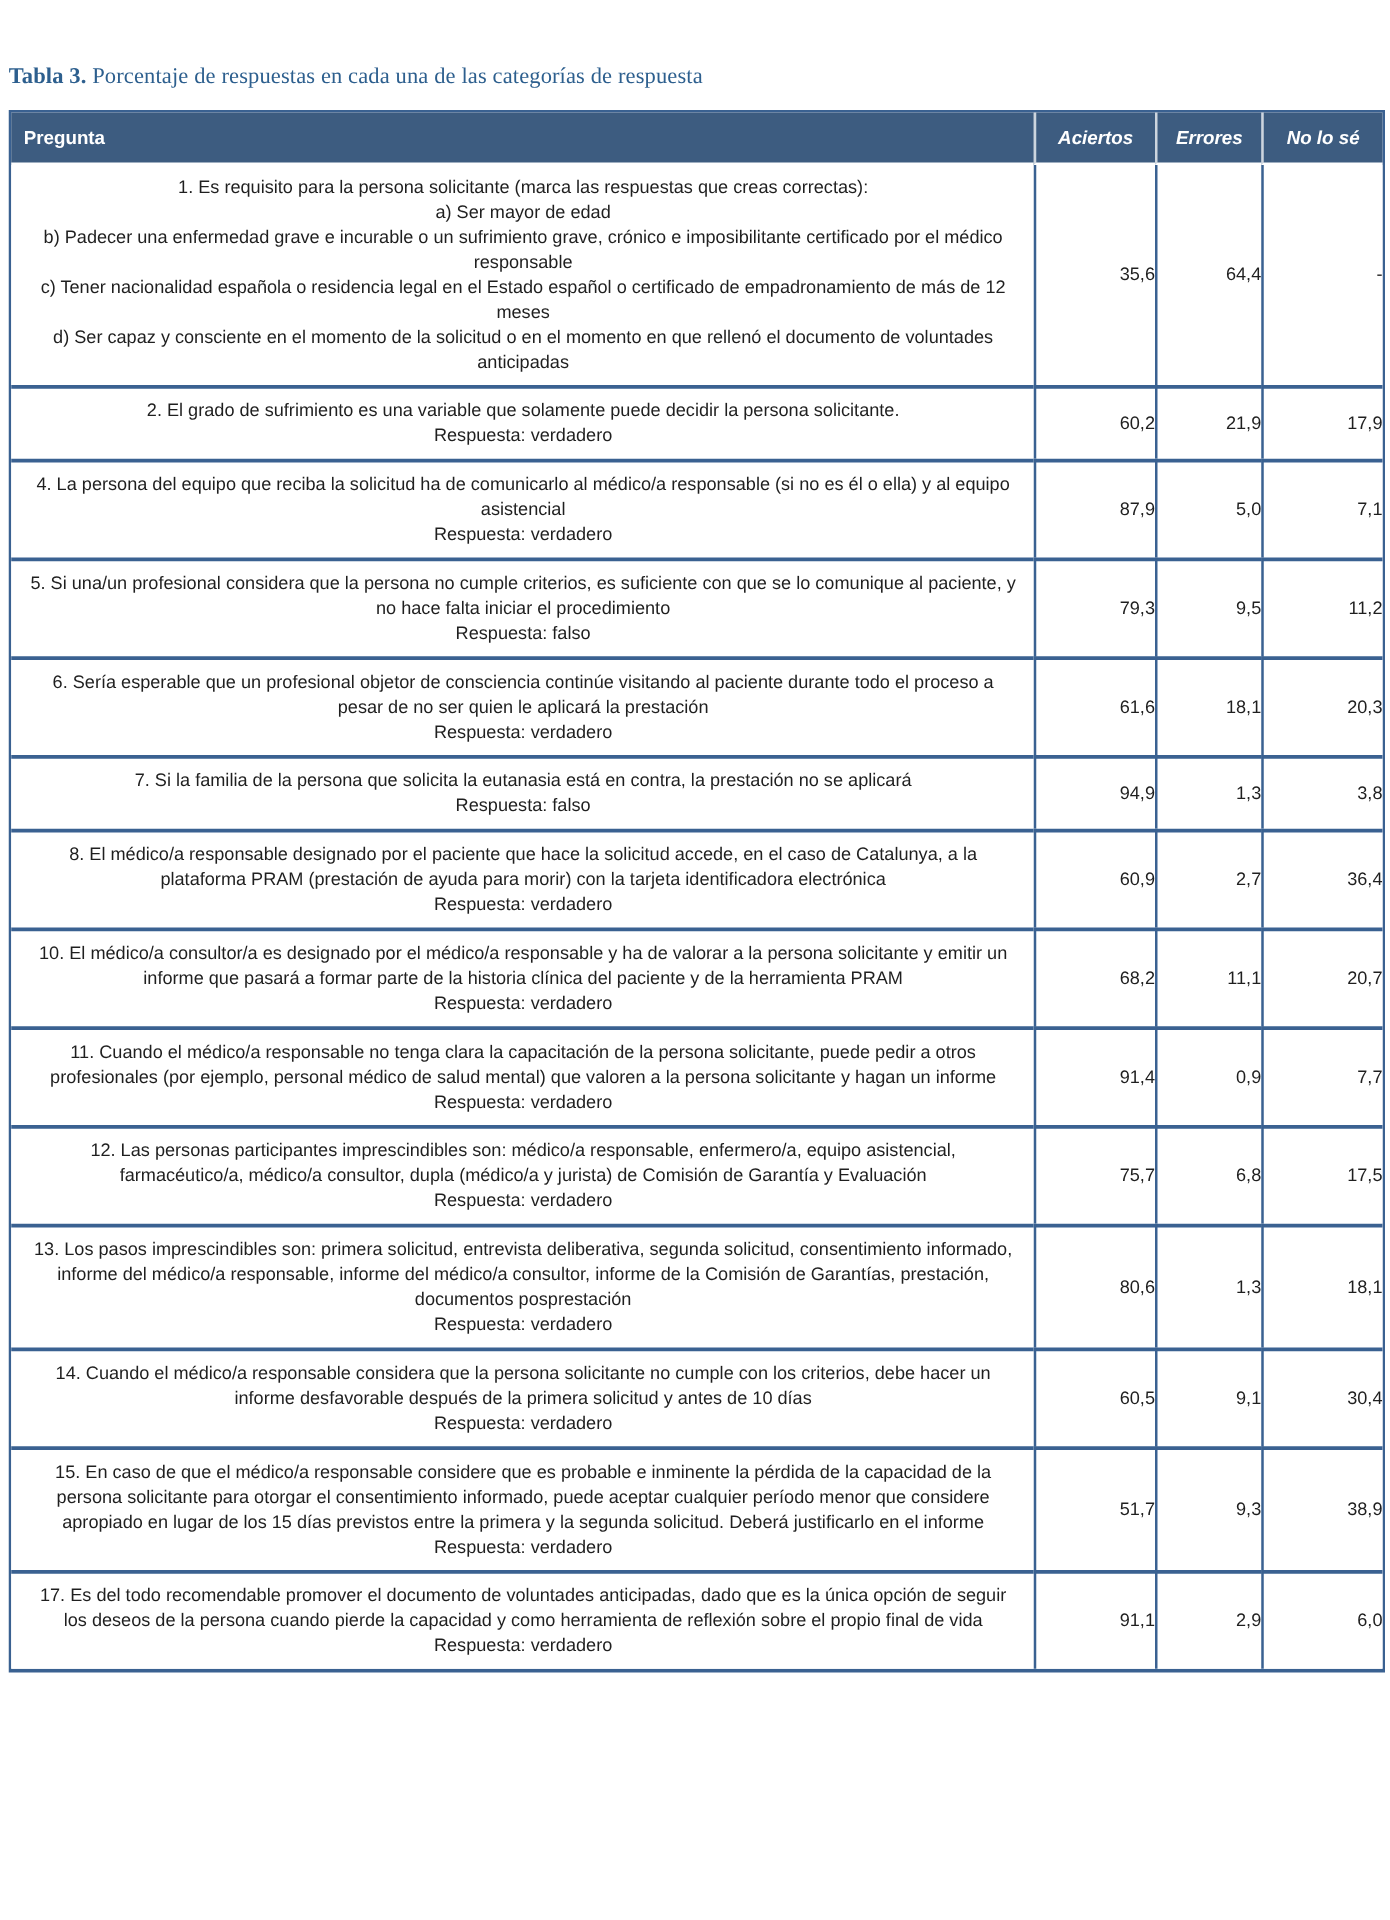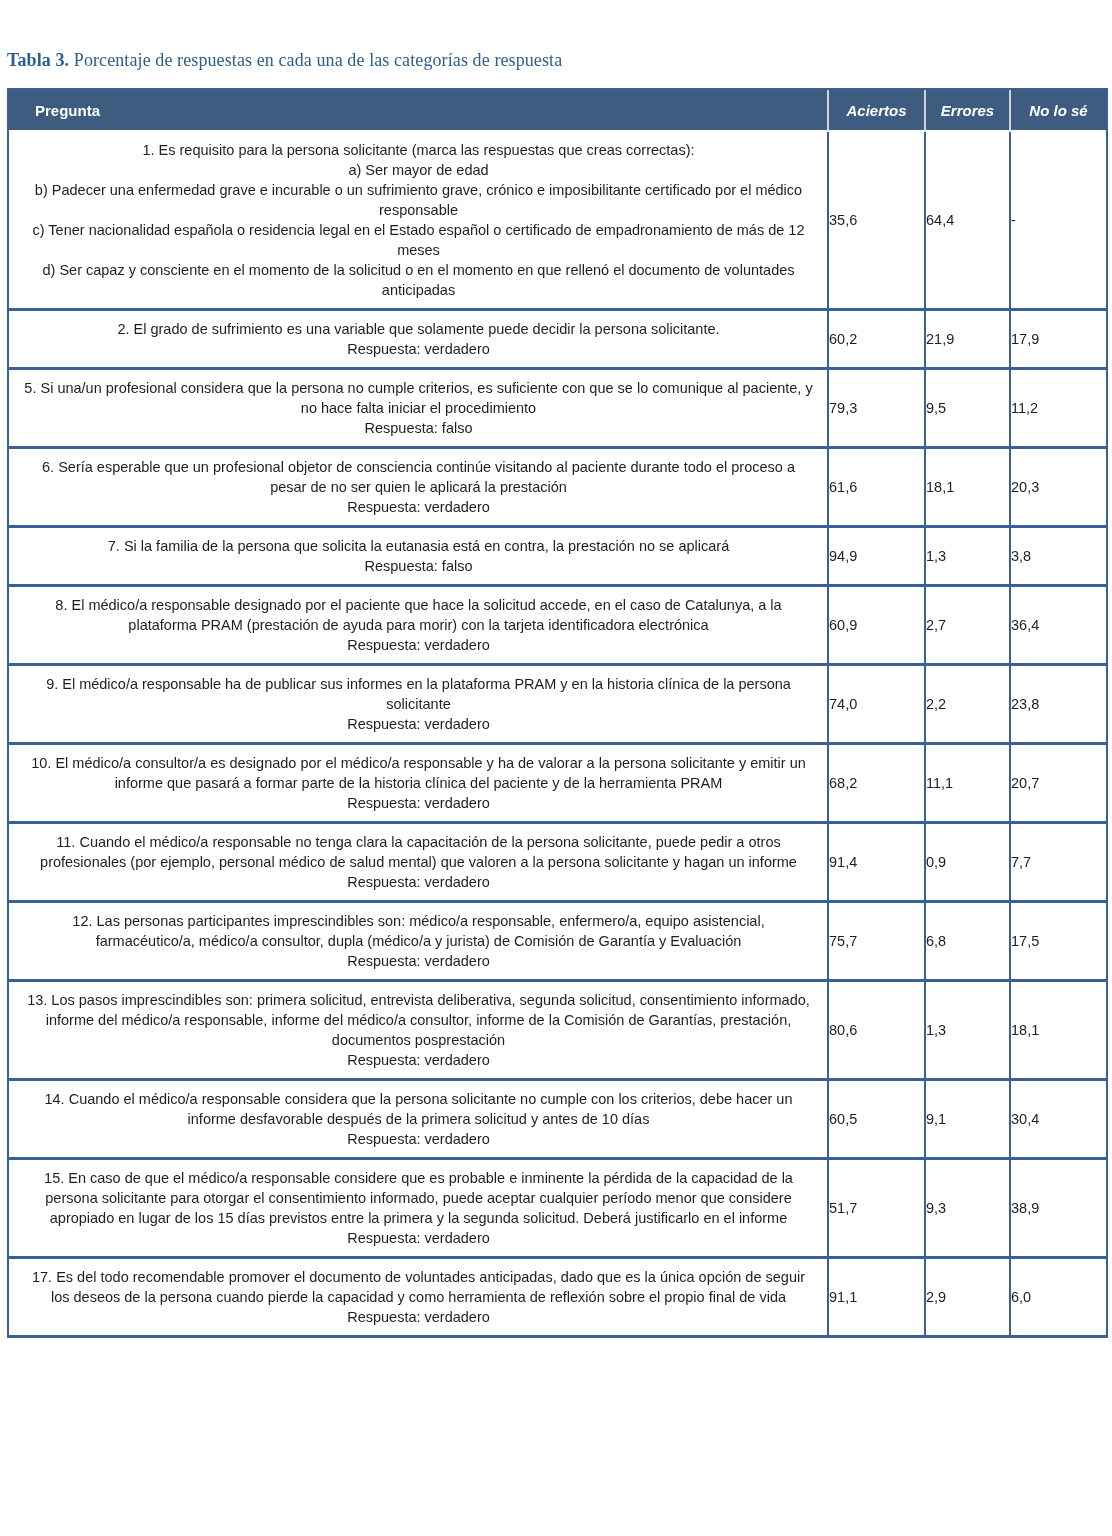--- a/index.html
+++ b/index.html
@@ -46,39 +46,39 @@
     background:var(--header-bg);
     color:#ffffff;
     font-size:15px;
     font-weight:bold;
     height:42px;
     vertical-align:middle;
     border-bottom:2px solid #ffffff;
   }
   thead th.h-q{
     text-align:left;
-    padding-left:26px;
+    padding-left:10px;
   }
   thead th.h-v{
     text-align:center;
     border-left:2px solid #cdd5de;
     font-style:italic;
   }
   tbody td{
     font-size:14.5px;
     line-height:20px;
     vertical-align:middle;
     background:#ffffff;
   }
   tbody td.q{
     padding:8px 12px 8px 13px;
     text-align:center;
   }
   tbody td.v{
-    text-align:left;
+    text-align:right;
     border-left:2px solid var(--border);
   }
   tbody tr + tr td{
     border-top:3px solid var(--border);
   }
 </style>
 </head>
 <body>
 
 <div class="page">
@@ -117,20 +117,29 @@
           <td class="q">
             <div>2. El grado de sufrimiento es una variable que solamente puede decidir la persona solicitante.</div>
             <div>Respuesta: verdadero</div>
           </td>
           <td class="v">60,2</td>
           <td class="v">21,9</td>
           <td class="v">17,9</td>
         </tr>
         <tr>
           <td class="q">
+            <div>4. La persona del equipo que reciba la solicitud ha de comunicarlo al médico/a responsable (si no es él o ella) y al equipo asistencial</div>
+            <div>Respuesta: verdadero</div>
+          </td>
+          <td class="v">87,9</td>
+          <td class="v">5,0</td>
+          <td class="v">7,1</td>
+        </tr>
+        <tr>
+          <td class="q">
             <div>5. Si una/un profesional considera que la persona no cumple criterios, es suficiente con que se lo comunique al paciente, y no hace falta iniciar el procedimiento</div>
             <div>Respuesta: falso</div>
           </td>
           <td class="v">79,3</td>
           <td class="v">9,5</td>
           <td class="v">11,2</td>
         </tr>
         <tr>
           <td class="q">
             <div>6. Sería esperable que un profesional objetor de consciencia continúe visitando al paciente durante todo el proceso a pesar de no ser quien le aplicará la prestación</div>
@@ -153,29 +162,20 @@
           <td class="q">
             <div>8. El médico/a responsable designado por el paciente que hace la solicitud accede, en el caso de Catalunya, a la plataforma PRAM (prestación de ayuda para morir) con la tarjeta identificadora electrónica</div>
             <div>Respuesta: verdadero</div>
           </td>
           <td class="v">60,9</td>
           <td class="v">2,7</td>
           <td class="v">36,4</td>
         </tr>
         <tr>
           <td class="q">
-            <div>9. El médico/a responsable ha de publicar sus informes en la plataforma PRAM y en la historia clínica de la persona solicitante</div>
-            <div>Respuesta: verdadero</div>
-          </td>
-          <td class="v">74,0</td>
-          <td class="v">2,2</td>
-          <td class="v">23,8</td>
-        </tr>
-        <tr>
-          <td class="q">
             <div>10. El médico/a consultor/a es designado por el médico/a responsable y ha de valorar a la persona solicitante y emitir un informe que pasará a formar parte de la historia clínica del paciente y de la herramienta PRAM</div>
             <div>Respuesta: verdadero</div>
           </td>
           <td class="v">68,2</td>
           <td class="v">11,1</td>
           <td class="v">20,7</td>
         </tr>
         <tr>
           <td class="q">
             <div>11. Cuando el médico/a responsable no tenga clara la capacitación de la persona solicitante, puede pedir a otros profesionales (por ejemplo, personal médico de salud mental) que valoren a la persona solicitante y hagan un informe</div>

